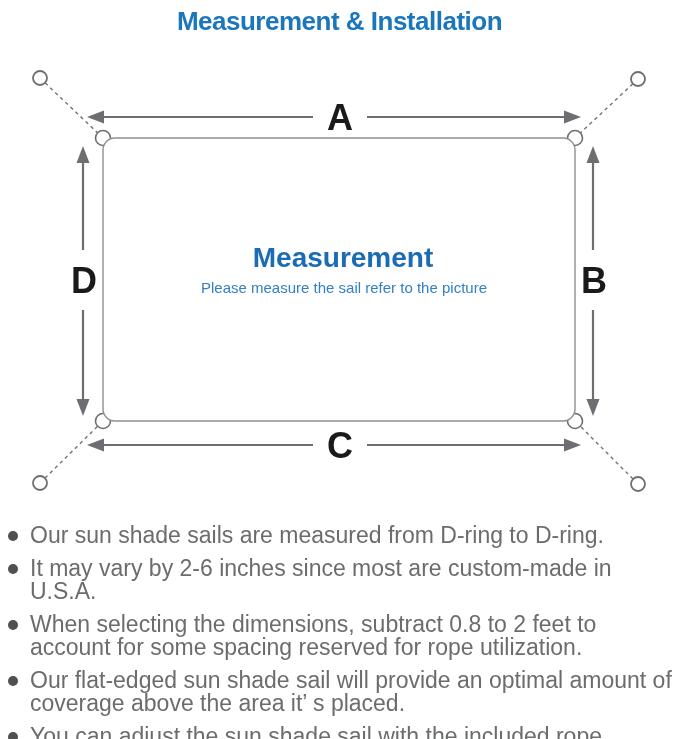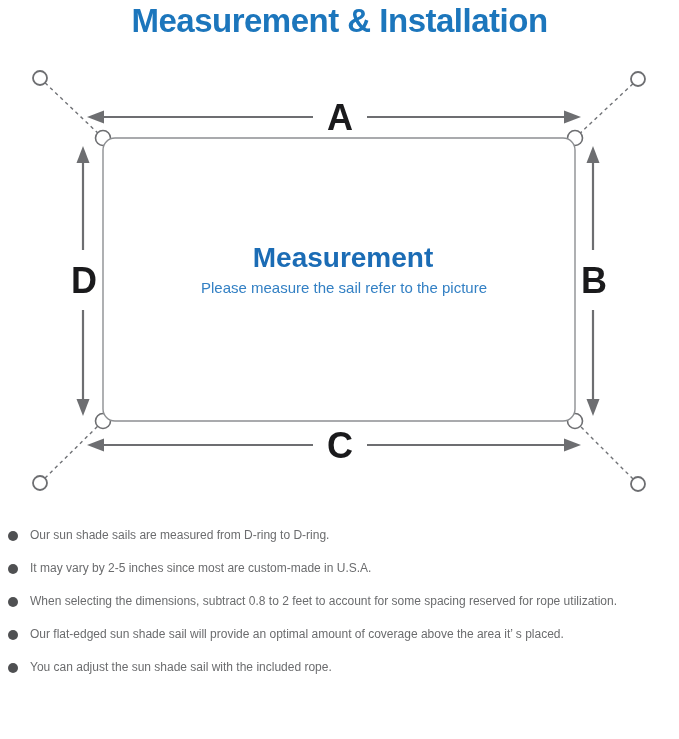--- a/index.html
+++ b/index.html
@@ -8,21 +8,21 @@
     position: relative;
     overflow: hidden;
     font-family: "Liberation Sans", sans-serif;
   }
   .page-title {
     position: absolute;
     top: 0; left: 0;
     width: 679px;
     margin: 0;
     text-align: center;
-    font-size: 33px;
+    font-size: 26px;
     line-height: 42px;
     font-weight: bold;
     letter-spacing: -0.5px;
     color: #1c76bc;
   }
   .diagram-svg {
     position: absolute;
     top: 0; left: 0;
     width: 679px; height: 520px;
   }
@@ -57,21 +57,21 @@
     top: 524px; left: 8px; right: 5px;
     margin: 0; padding: 0;
     list-style: none;
   }
   .note-item {
     display: flex;
     align-items: flex-start;
     gap: 12px;
     margin-bottom: 10px;
     color: #6b6c6e;
-    font-size: 12px;
+    font-size: 23px;
     line-height: 23px;
   }
   .bullet-dot {
     flex: 0 0 auto;
     width: 10px; height: 10px;
     margin-top: 7px;
     border-radius: 50%;
     background: #4f5052;
   }
   .note-text { flex: 1 1 auto; }
@@ -138,21 +138,21 @@
     <text class="center-subtitle" x="344" y="293">Please measure the sail refer to the picture</text>
   </svg>
 
   <ul class="notes-list">
     <li class="note-item">
       <span class="bullet-dot"></span>
       <span class="note-text">Our sun shade sails are measured from D-ring to D-ring.</span>
     </li>
     <li class="note-item">
       <span class="bullet-dot"></span>
-      <span class="note-text">It may vary by 2-5 inches since most are custom-made in U.S.A.</span>
+      <span class="note-text">It may vary by 2-6 inches since most are custom-made in U.S.A.</span>
     </li>
     <li class="note-item">
       <span class="bullet-dot"></span>
       <span class="note-text">When selecting the dimensions, subtract 0.8 to 2 feet to account for some spacing reserved for rope utilization.</span>
     </li>
     <li class="note-item">
       <span class="bullet-dot"></span>
       <span class="note-text">Our flat-edged sun shade sail will provide an optimal amount of coverage above the area it’ s placed.</span>
     </li>
     <li class="note-item">

